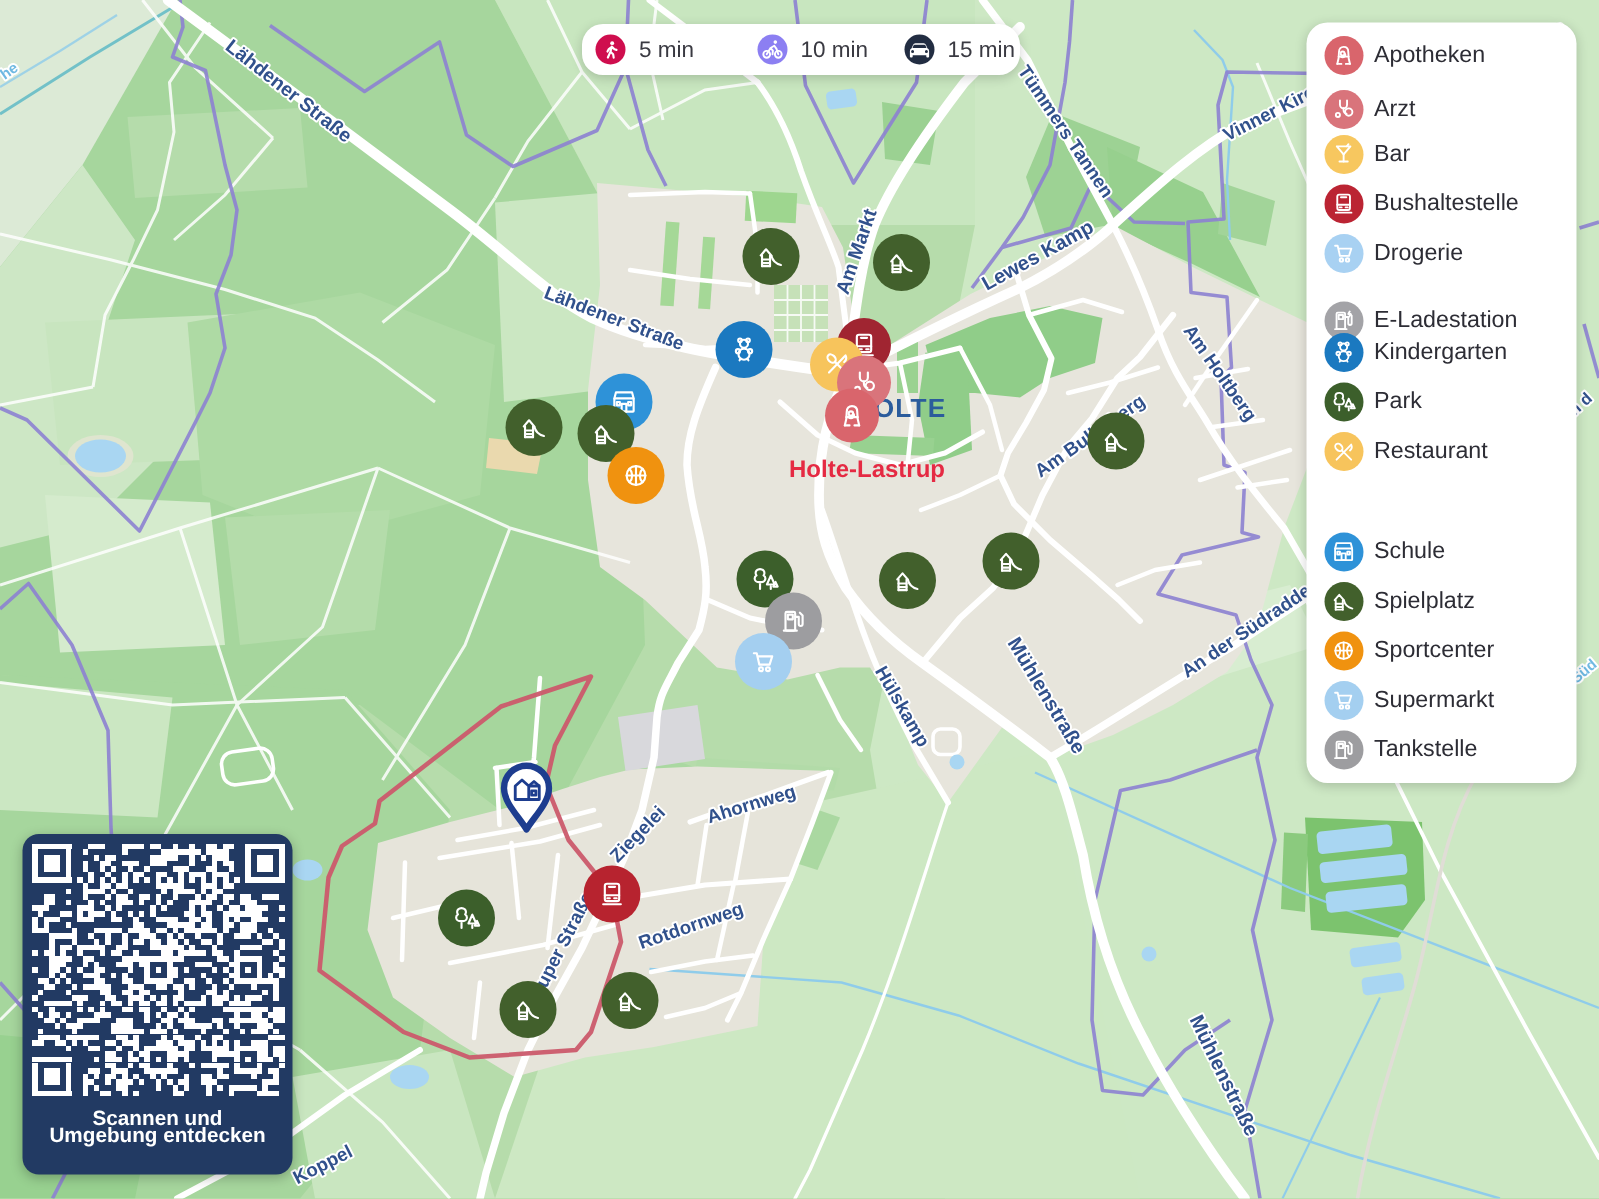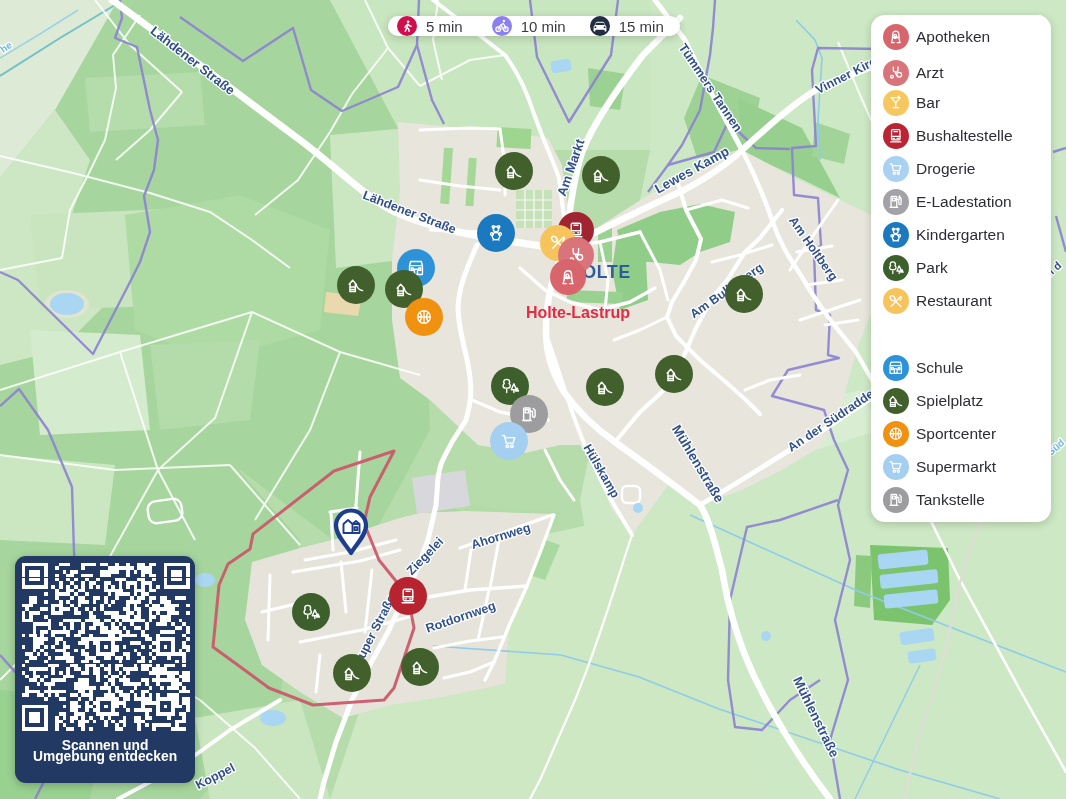--- a/index.html
+++ b/index.html
@@ -1,17 +1,17 @@
 <!DOCTYPE html>
 <html><head><meta charset="utf-8">
 <style>
 html,body{margin:0;padding:0;}
 body{width:1066px;height:799px;overflow:hidden;position:relative;font-family:"Liberation Sans",sans-serif;background:#b6dcab;}
 .panel{position:absolute;background:#fff;box-shadow:0 2px 8px rgba(0,0,0,.18);}
-#chips{left:388px;top:16px;width:292px;height:20px;border-radius:14px;display:flex;align-items:center;}
+#chips{left:388px;top:16px;width:292px;height:34px;border-radius:14px;display:flex;align-items:center;}
 .chip{display:flex;align-items:center;}
 .cc{width:20px;height:20px;border-radius:50%;flex:0 0 auto;display:flex;align-items:center;justify-content:center;}
 .ct{font-size:15px;color:#3a3a42;margin-left:9px;}
 #legend{left:871px;top:15px;width:180px;height:507px;border-radius:14px;padding:0;}
 .lrow{position:absolute;left:12px;display:flex;align-items:center;height:26px;}
 .lic{width:26px;height:26px;border-radius:50%;display:flex;align-items:center;justify-content:center;flex:0 0 auto;}
 .llb{margin-left:7px;font-size:15.5px;color:#2d2d35;white-space:nowrap;}
 #qr{position:absolute;left:15px;top:556px;width:180px;height:227px;border-radius:11px;background:#223a63;box-shadow:0 2px 8px rgba(0,0,0,.25);}
 #qr .t{position:absolute;left:0;width:100%;text-align:center;color:#fff;font-weight:bold;font-size:13.8px;}
 </style></head><body>
@@ -471,21 +471,21 @@
 <div class="chip" style="margin-left:9px">
 <span class="cc" style="background:#cf0e4e">
         <svg width="15" height="15" viewBox="0 0 24 24" fill="none" stroke="#fff" stroke-width="2.3" stroke-linecap="round" stroke-linejoin="round">
           <circle cx="13" cy="4.4" r="2.1" fill="#fff" stroke="none"></circle>
           <path d="M12.6 8 11.2 13.5M11.2 13.5 8.4 19.8M11.2 13.5 14 16.2 14.6 19.8M12.6 8.4 9.4 10.8 8 13.4M12.8 8.4 15.4 11 17.6 11.6"></path>
         </svg>
       </span>
 <span class="ct">5 min</span>
 </div>
 
-<div class="chip" style="margin-left:29px">
+<div class="chip" style="margin-left:42px">
 <span class="cc" style="background:#8c7ff2">
         <svg width="16" height="16" viewBox="0 0 24 24" fill="none" stroke="#fff" stroke-width="1.9" stroke-linecap="round" stroke-linejoin="round">
           <circle cx="6.2" cy="16.8" r="3.4"></circle>
           <circle cx="17.8" cy="16.8" r="3.4"></circle>
           <circle cx="14.8" cy="4.6" r="1.8" fill="#fff" stroke="none"></circle>
           <path d="M6.2 16.8 10 10.5 13.8 8.2 16 11.4 17.8 16.8M10 10.5 12.4 13.2 12 16.8"></path>
         </svg>
       </span>
 <span class="ct">10 min</span>
 </div>
@@ -540,21 +540,21 @@
 
 <div class="lrow" style="top:140.9px">
       <span class="lic" style="background:#a8d1f2">
         <svg width="19.5" height="19.5" viewBox="0 0 24 24" fill="none" stroke="#fff" stroke-width="1.55" stroke-linecap="round" stroke-linejoin="round">
           <use href="#i-cart" width="24" height="24"></use>
         </svg>
       </span>
       <span class="llb">Drogerie</span>
     </div>
 
-<div class="lrow" style="top:174.0px">
+<div class="lrow" style="top:186px">
       <span class="lic" style="background:#a3a3a7">
         <svg width="19.5" height="19.5" viewBox="0 0 24 24" fill="none" stroke="#fff" stroke-width="1.55" stroke-linecap="round" stroke-linejoin="round">
           <use href="#i-elade" width="24" height="24"></use>
         </svg>
       </span>
       <span class="llb">E-Ladestation</span>
     </div>
 
 <div class="lrow" style="top:207.1px">
       <span class="lic" style="background:#1b79c0">

